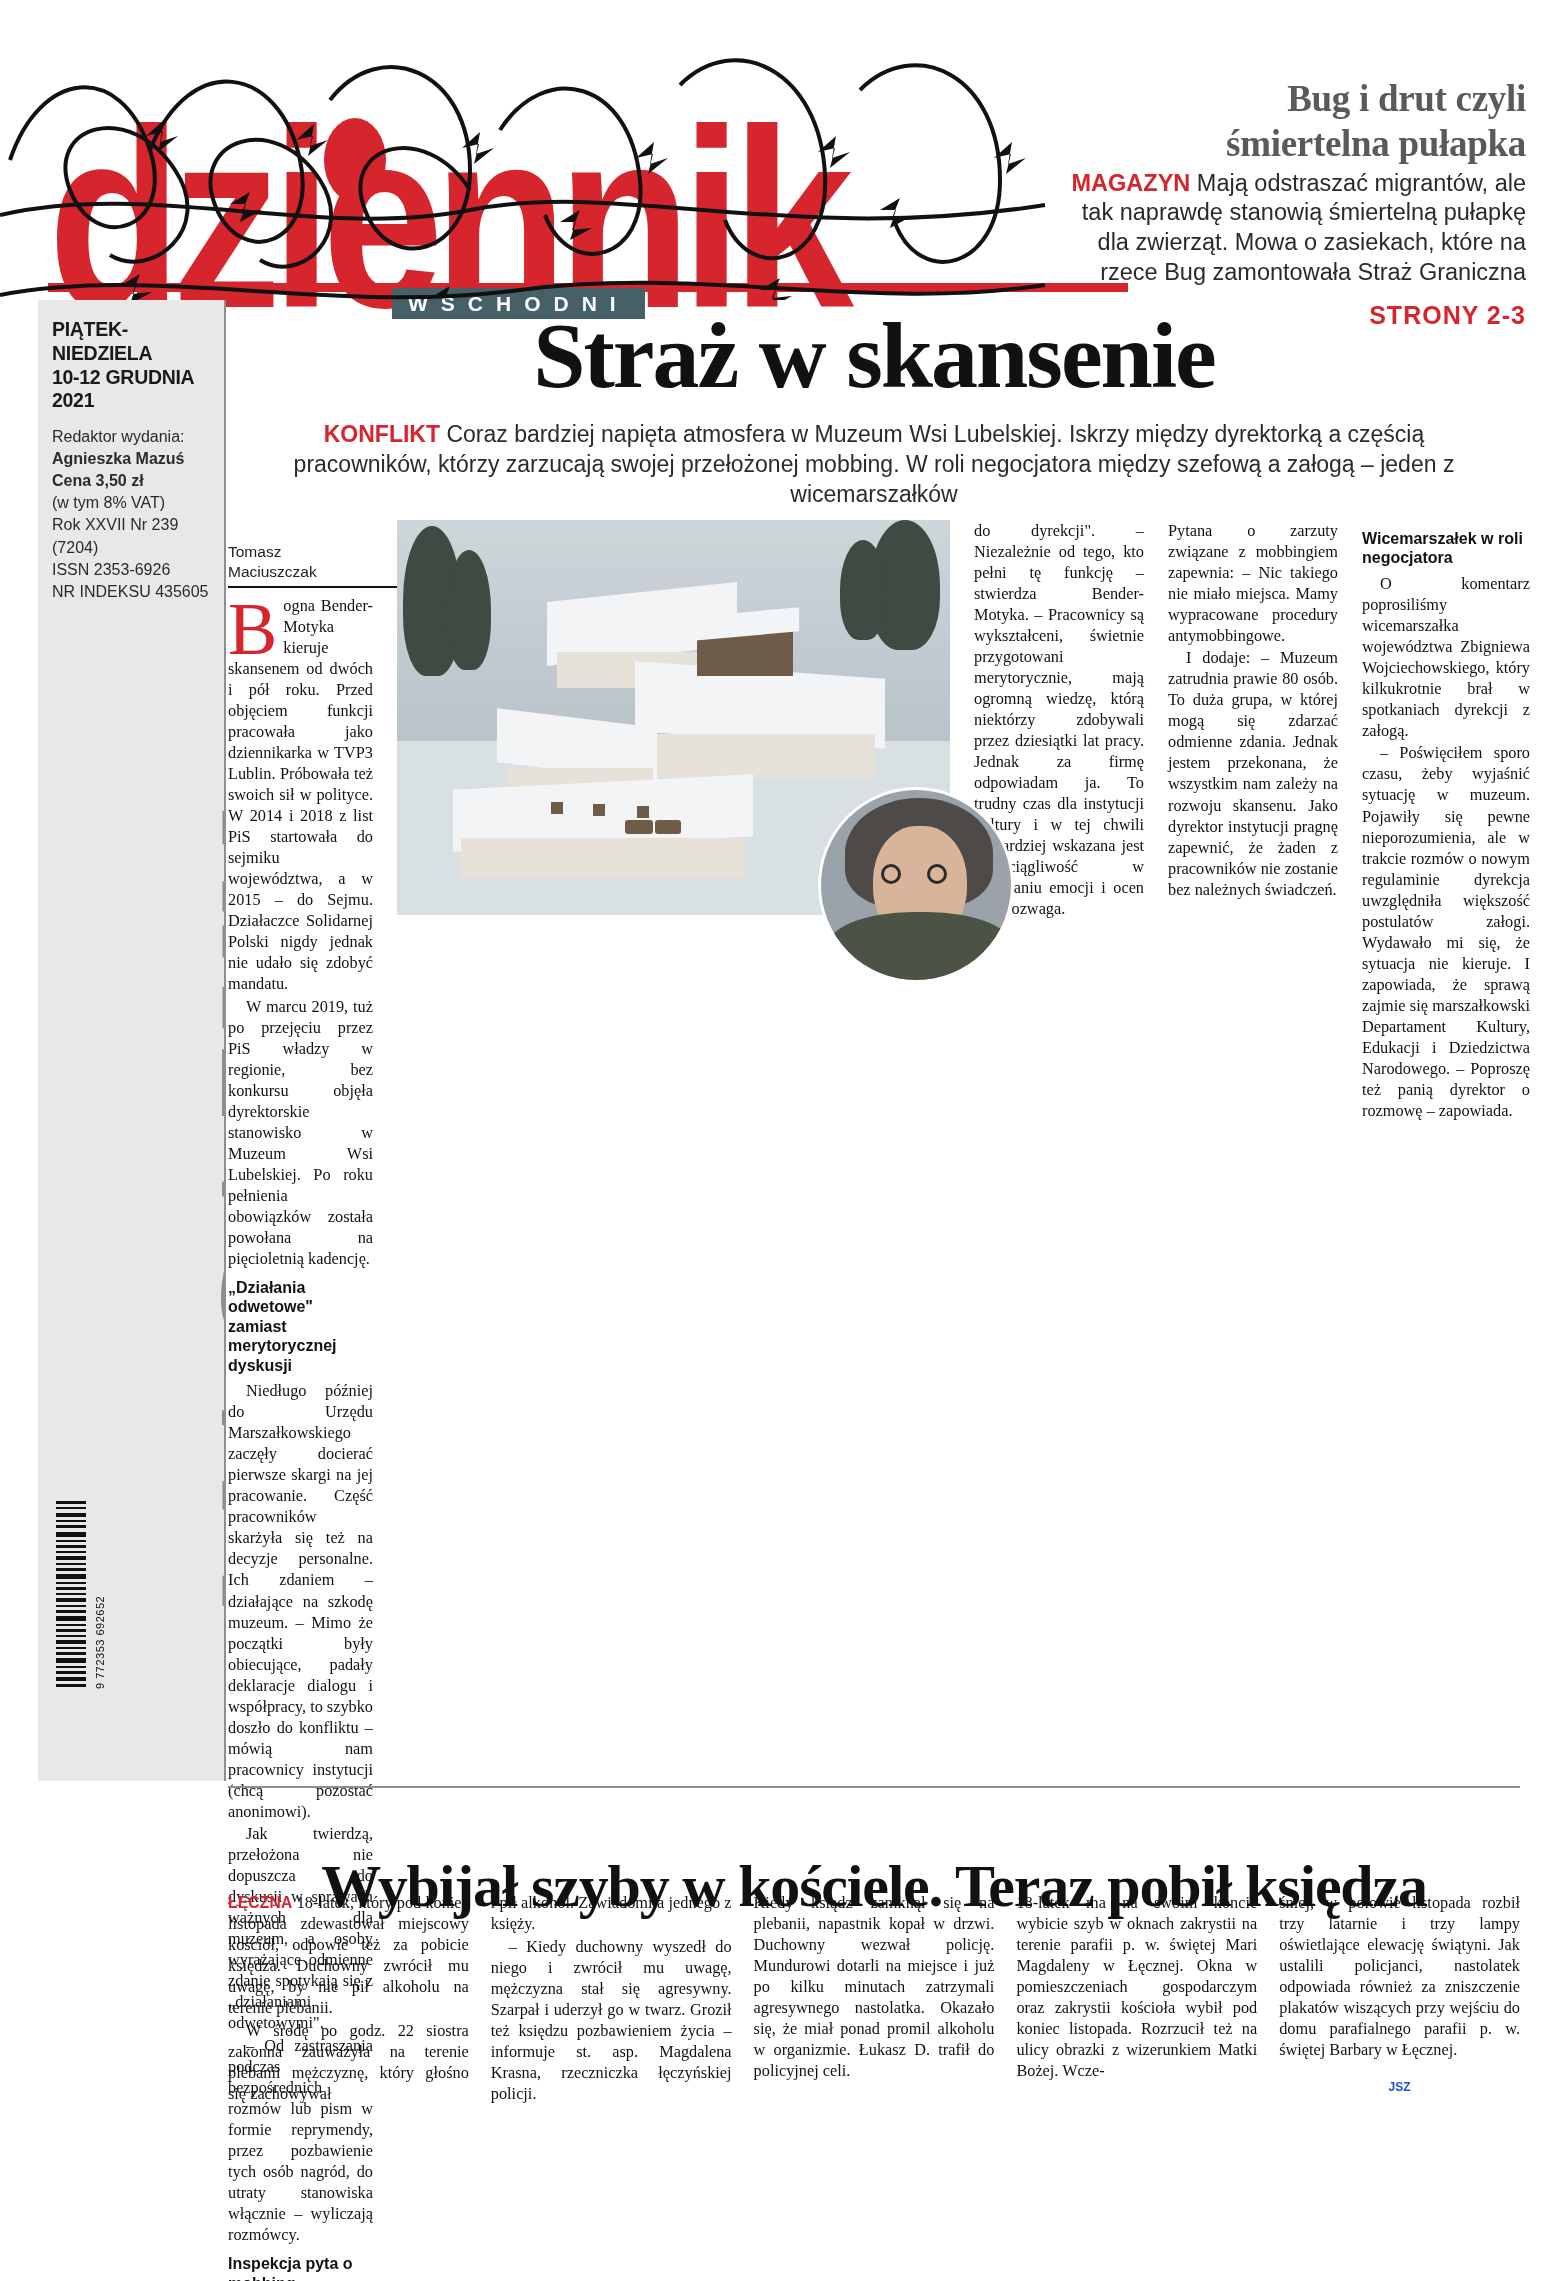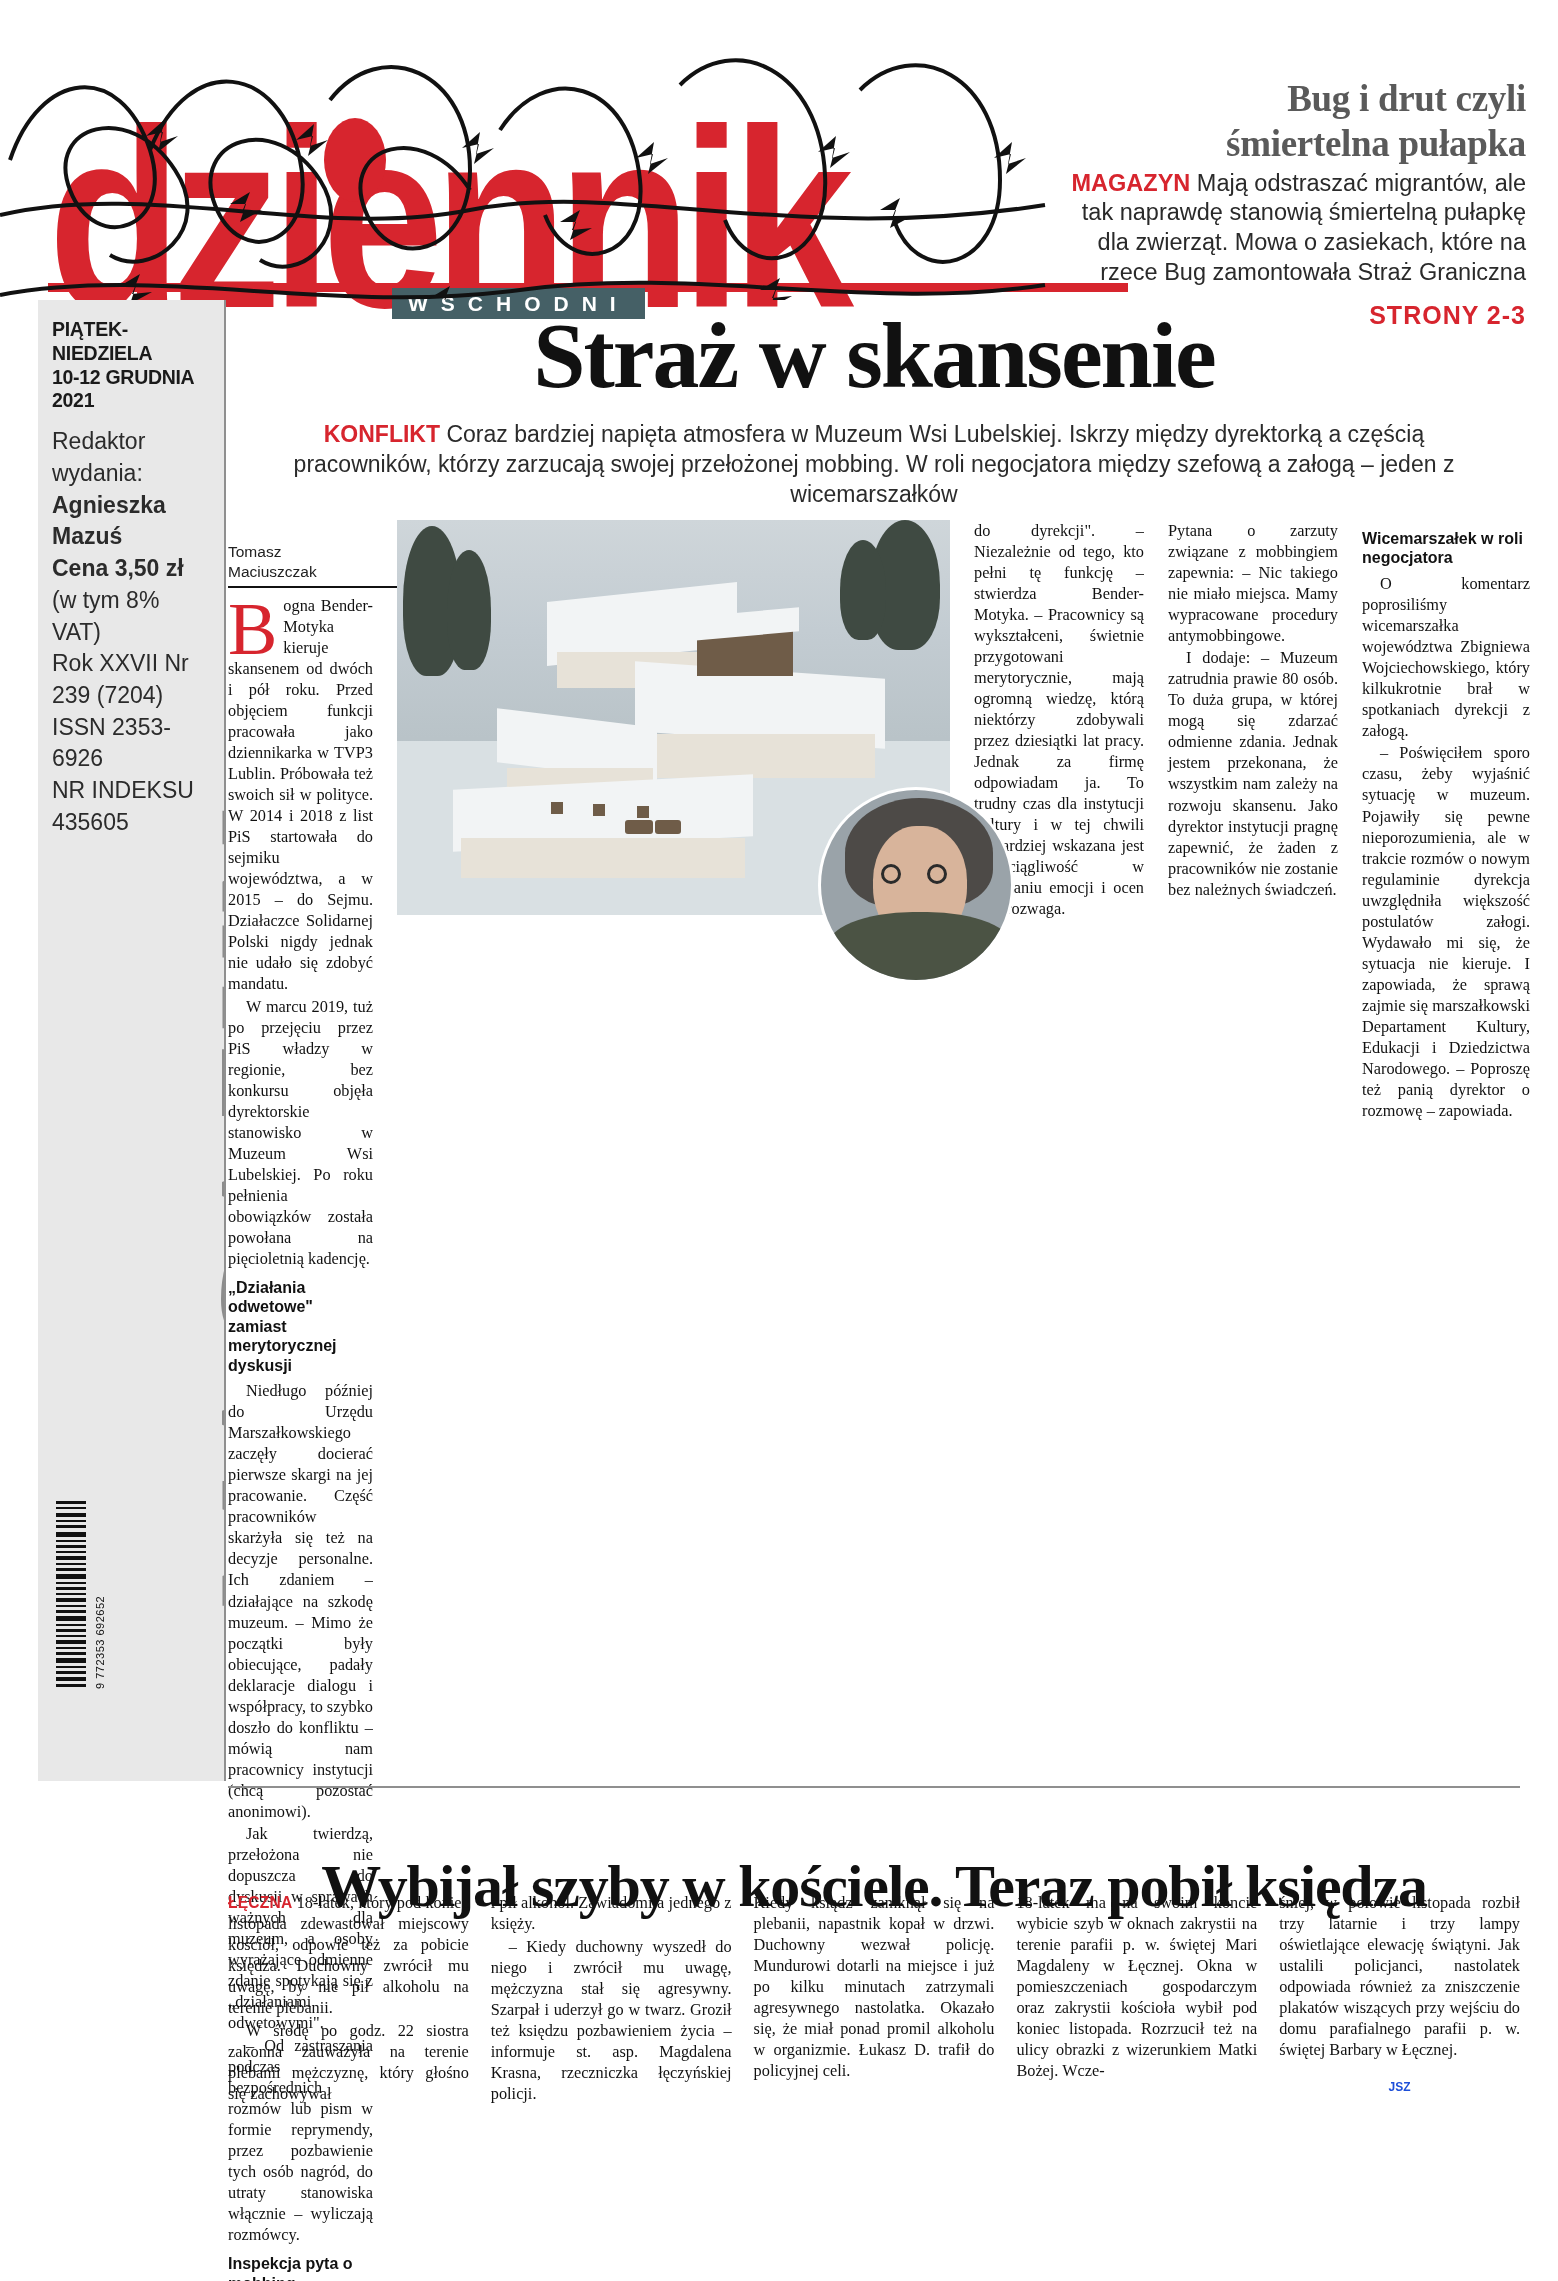--- a/index.html
+++ b/index.html
@@ -114,21 +114,21 @@
     font-family:"Liberation Sans", sans-serif;
     font-weight:bold;
     font-size:19.5px;
     line-height:1.22;
     color:#1a1a1a;
     letter-spacing:-0.3px;
   }
   .rail-meta {
     margin-top:13px;
     font-family:"Liberation Sans", sans-serif;
-    font-size:23px;
+    font-size:16px;
     line-height:1.38;
     color:#2b2b2b;
   }
   .rail-meta b { font-weight:bold; }
   .rail-magazyn {
     position:absolute;
     left:0; top:250px;
     width:186px;
     height:1120px;
     overflow:hidden;

